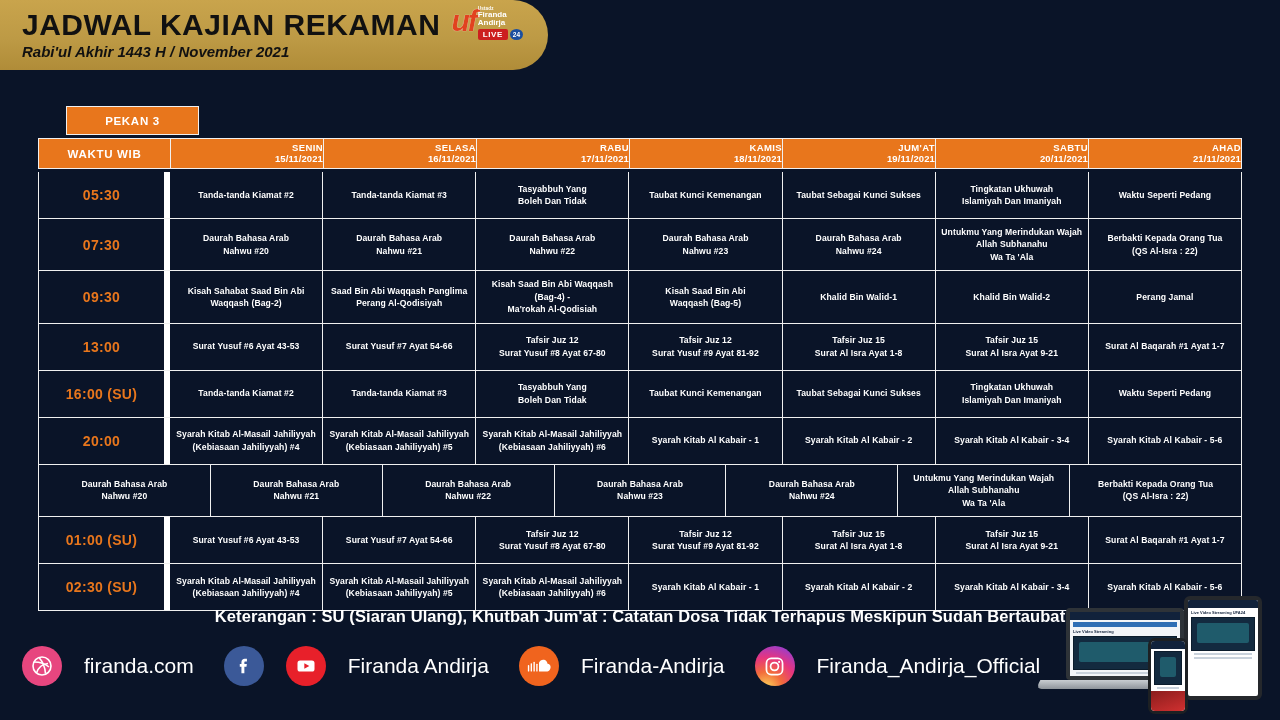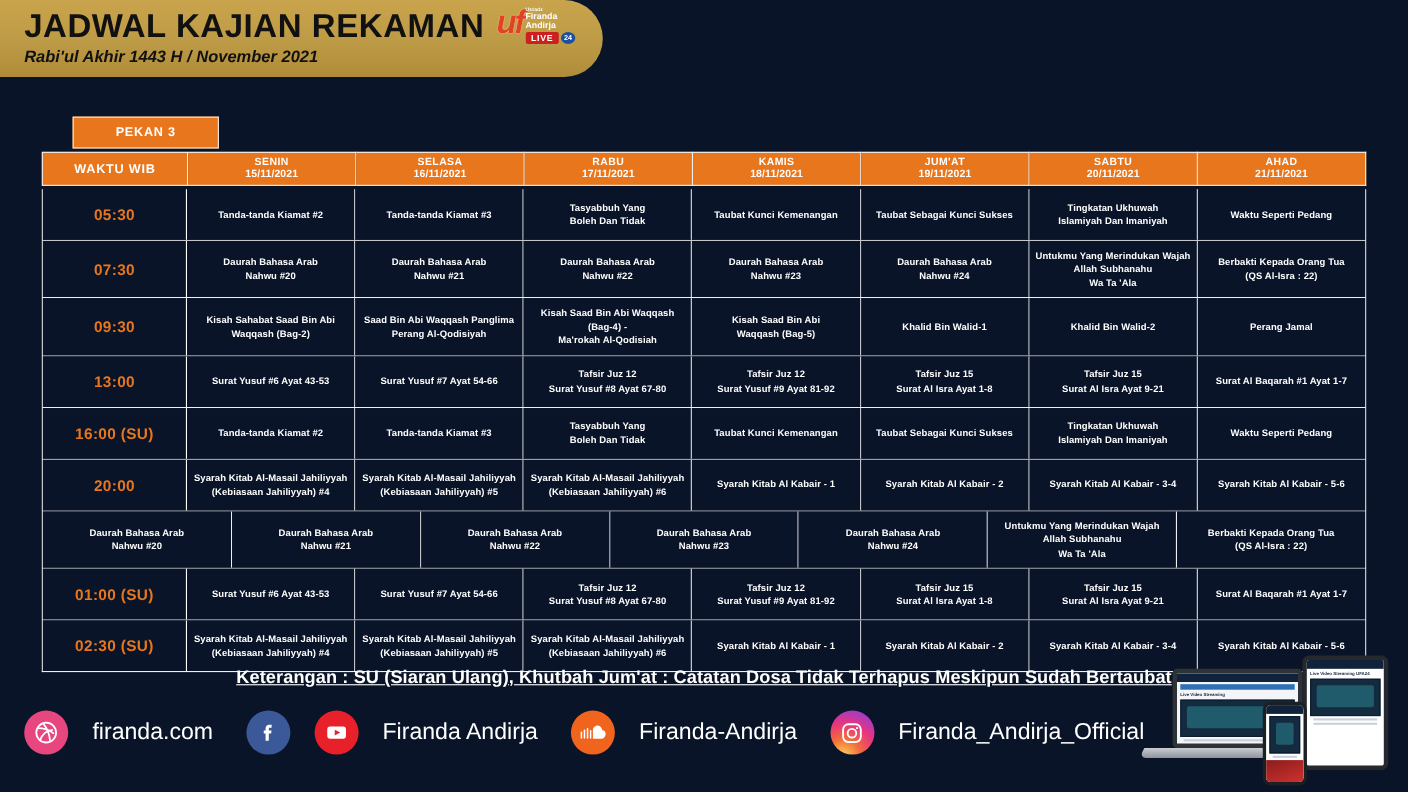--- a/index.html
+++ b/index.html
@@ -71,38 +71,38 @@
   .head-time {
     width: 133px; height: 31px;
     background: #e8761c; color: #ffffff;
     font-size: 11.5px; font-weight: bold; letter-spacing: .7px;
     display: flex; align-items: center; justify-content: center;
     border: 1px solid #f0f0f0;
   }
   .head-day {
     flex: 1; height: 31px;
     background: #e8761c; color: #ffffff;
-    display: flex; flex-direction: column; align-items: center; justify-content: center;
+    display: flex; flex-direction: column; align-items: flex-end; justify-content: center;
     border: 1px solid #f0f0f0; border-left: none;
     line-height: 1.15;
   }
   .head-day:first-of-type { border-left: 1px solid #f0f0f0; }
   .head-day-name { font-size: 9.5px; font-weight: bold; letter-spacing: .4px; }
   .head-day-date { font-size: 9.5px; font-weight: bold; letter-spacing: .1px; }
 
   .body-rows { border: 1px solid #f0f0f0; border-top: none; }
   .sched-row { display: flex; }
   .sched-row + .sched-row { border-top: 1px solid #f0f0f0; }
   .time-cell {
     width: 131px;
     background: #0a1428;
     color: #e8761c;
     font-size: 14px; font-weight: bold; letter-spacing: .3px;
     display: flex; align-items: center; justify-content: center;
-    border-right: 1px solid #ffffff;
+    border-right: 6px solid #ffffff;
     padding: 6px 2px;
   }
   .sess-cell {
     flex: 1;
     background: #0a1428;
     color: #ffffff;
     font-size: 8.6px; font-weight: bold;
     text-align: center; line-height: 1.45;
     display: flex; align-items: center; justify-content: center;
     border-right: 1px solid #f0f0f0;
@@ -110,21 +110,21 @@
     min-height: 46px;
     letter-spacing: .1px;
   }
   .sess-cell:last-child { border-right: none; }
   .sess-cell span { display: block; }
 
   
   .note {
     position: absolute; left: 0; top: 607px; width: 1280px;
     text-align: center; color: #ffffff;
-    font-size: 16.5px; font-weight: bold; letter-spacing: .1px; text-decoration: underline;
+    font-size: 16.5px; font-weight: bold; letter-spacing: .1px;
   }
   .social-bar {
     position: absolute; left: 22px; top: 646px;
     display: flex; align-items: center; gap: 14px;
   }
   .soc-group { display: flex; align-items: center; gap: 22px; margin-right: 16px; }
   .soc-label { color: #ffffff; font-size: 21px; font-weight: normal; white-space: nowrap; }
   .soc-icon { width: 40px; height: 40px; border-radius: 50%; display:flex; align-items:center; justify-content:center; flex: none; }
   .ic-dribbble { background:#e7467f; }
   .ic-fb { background:#3b5998; }

